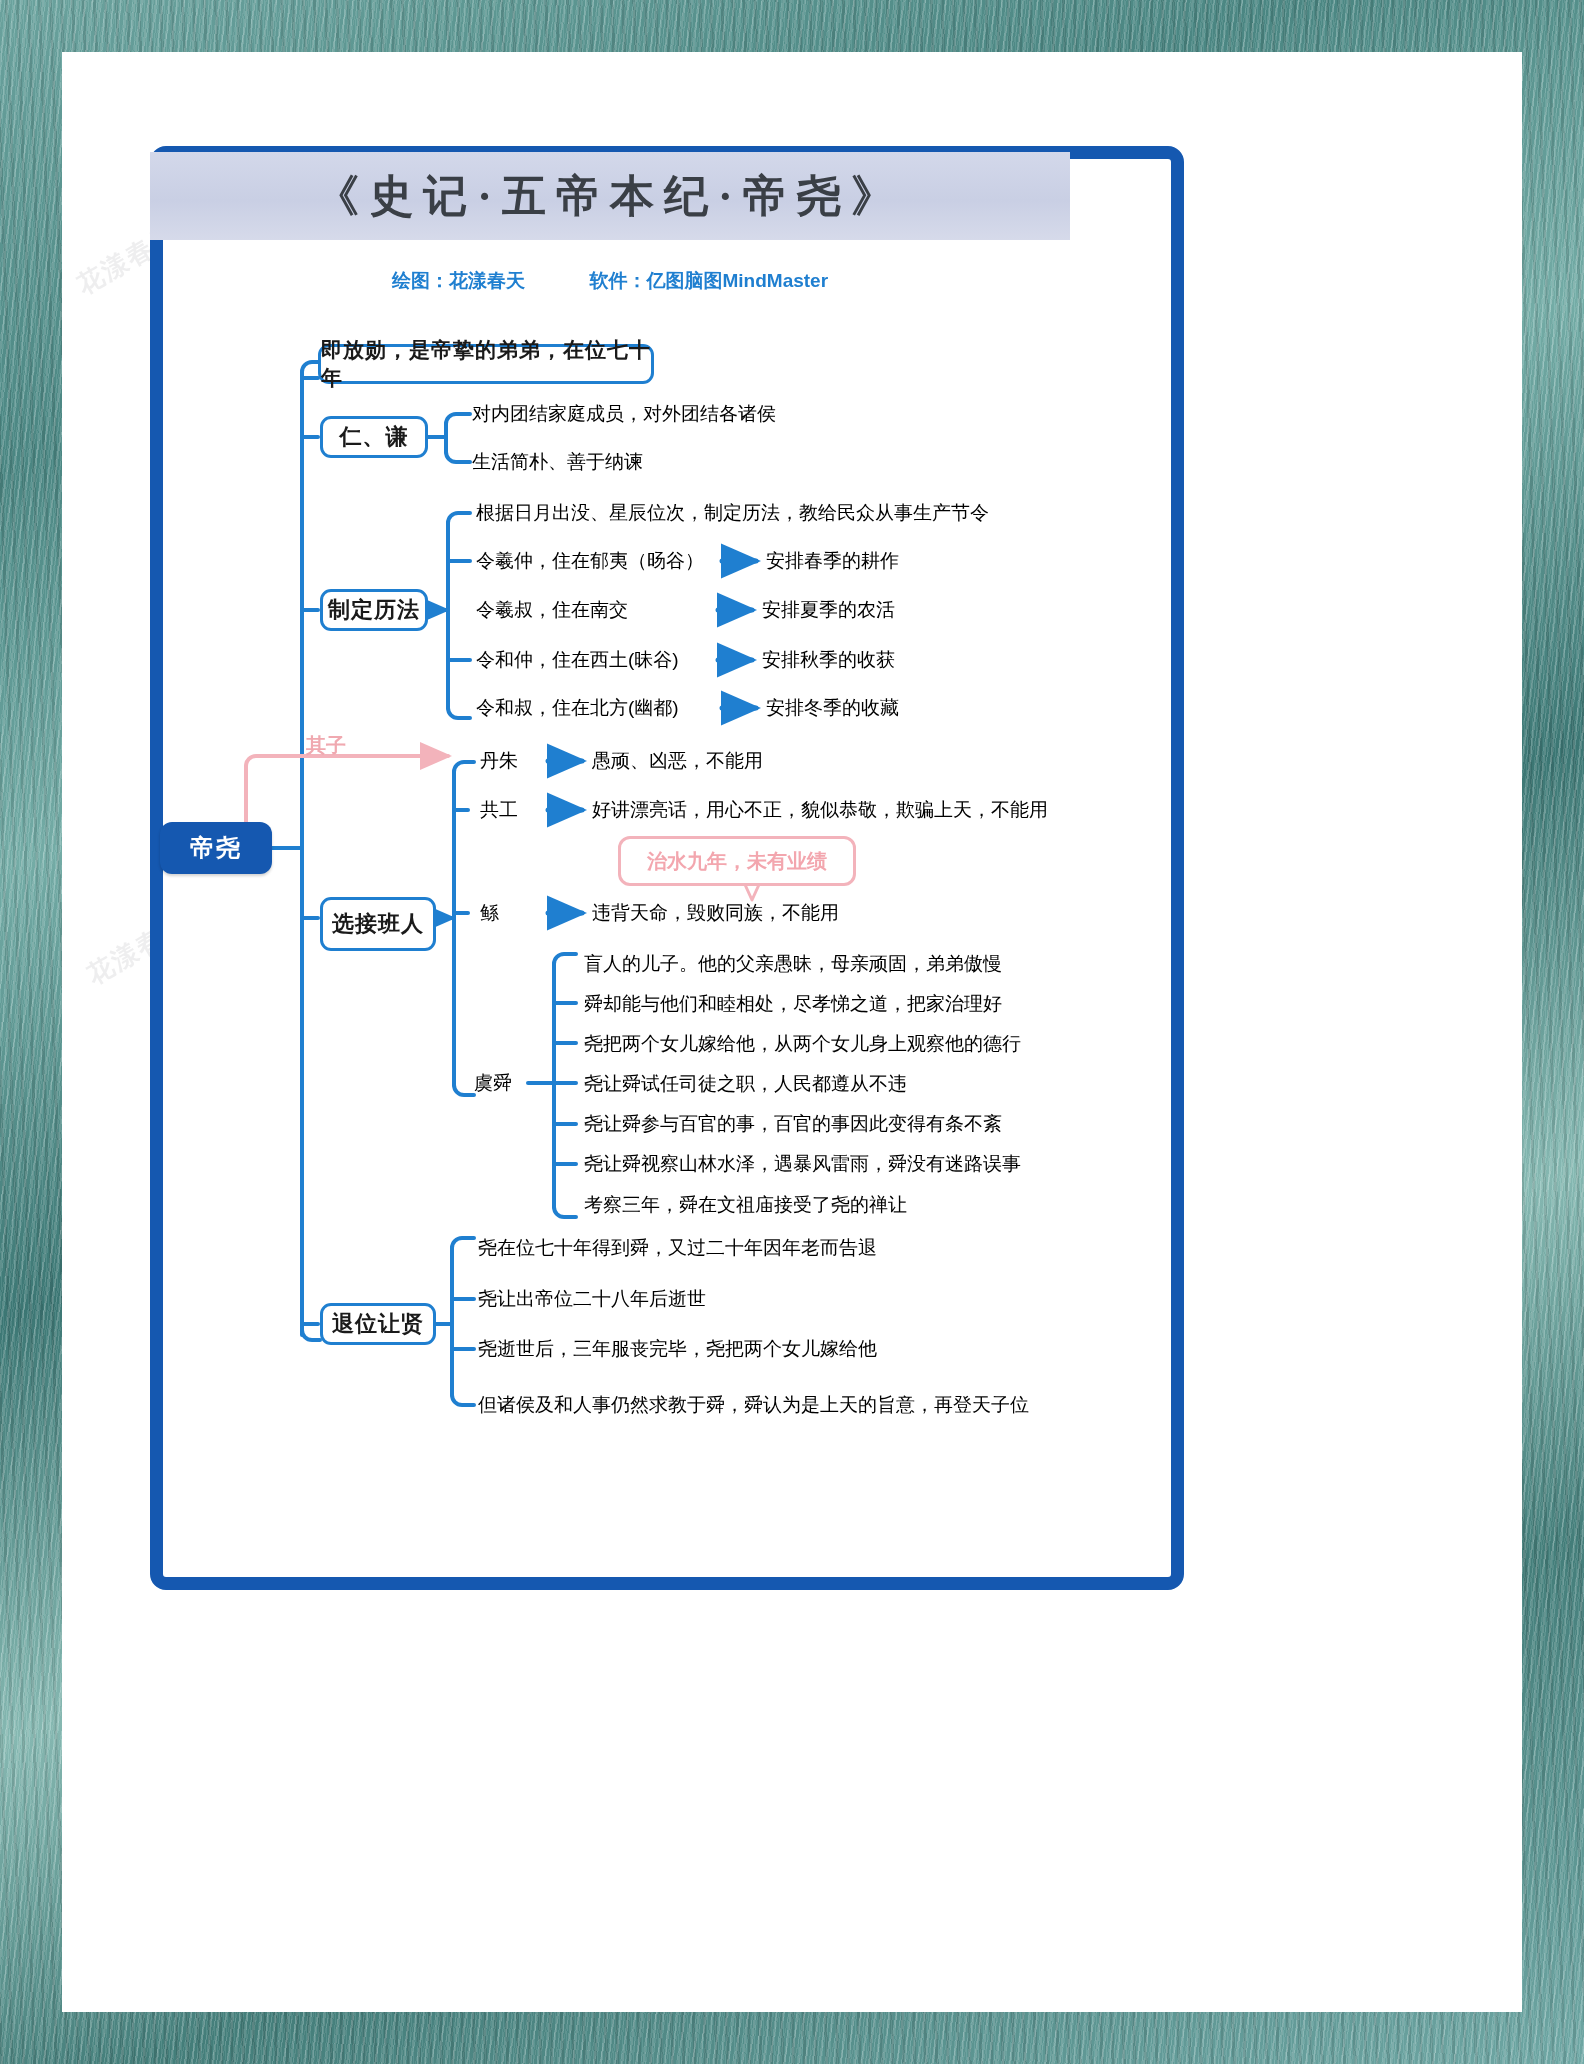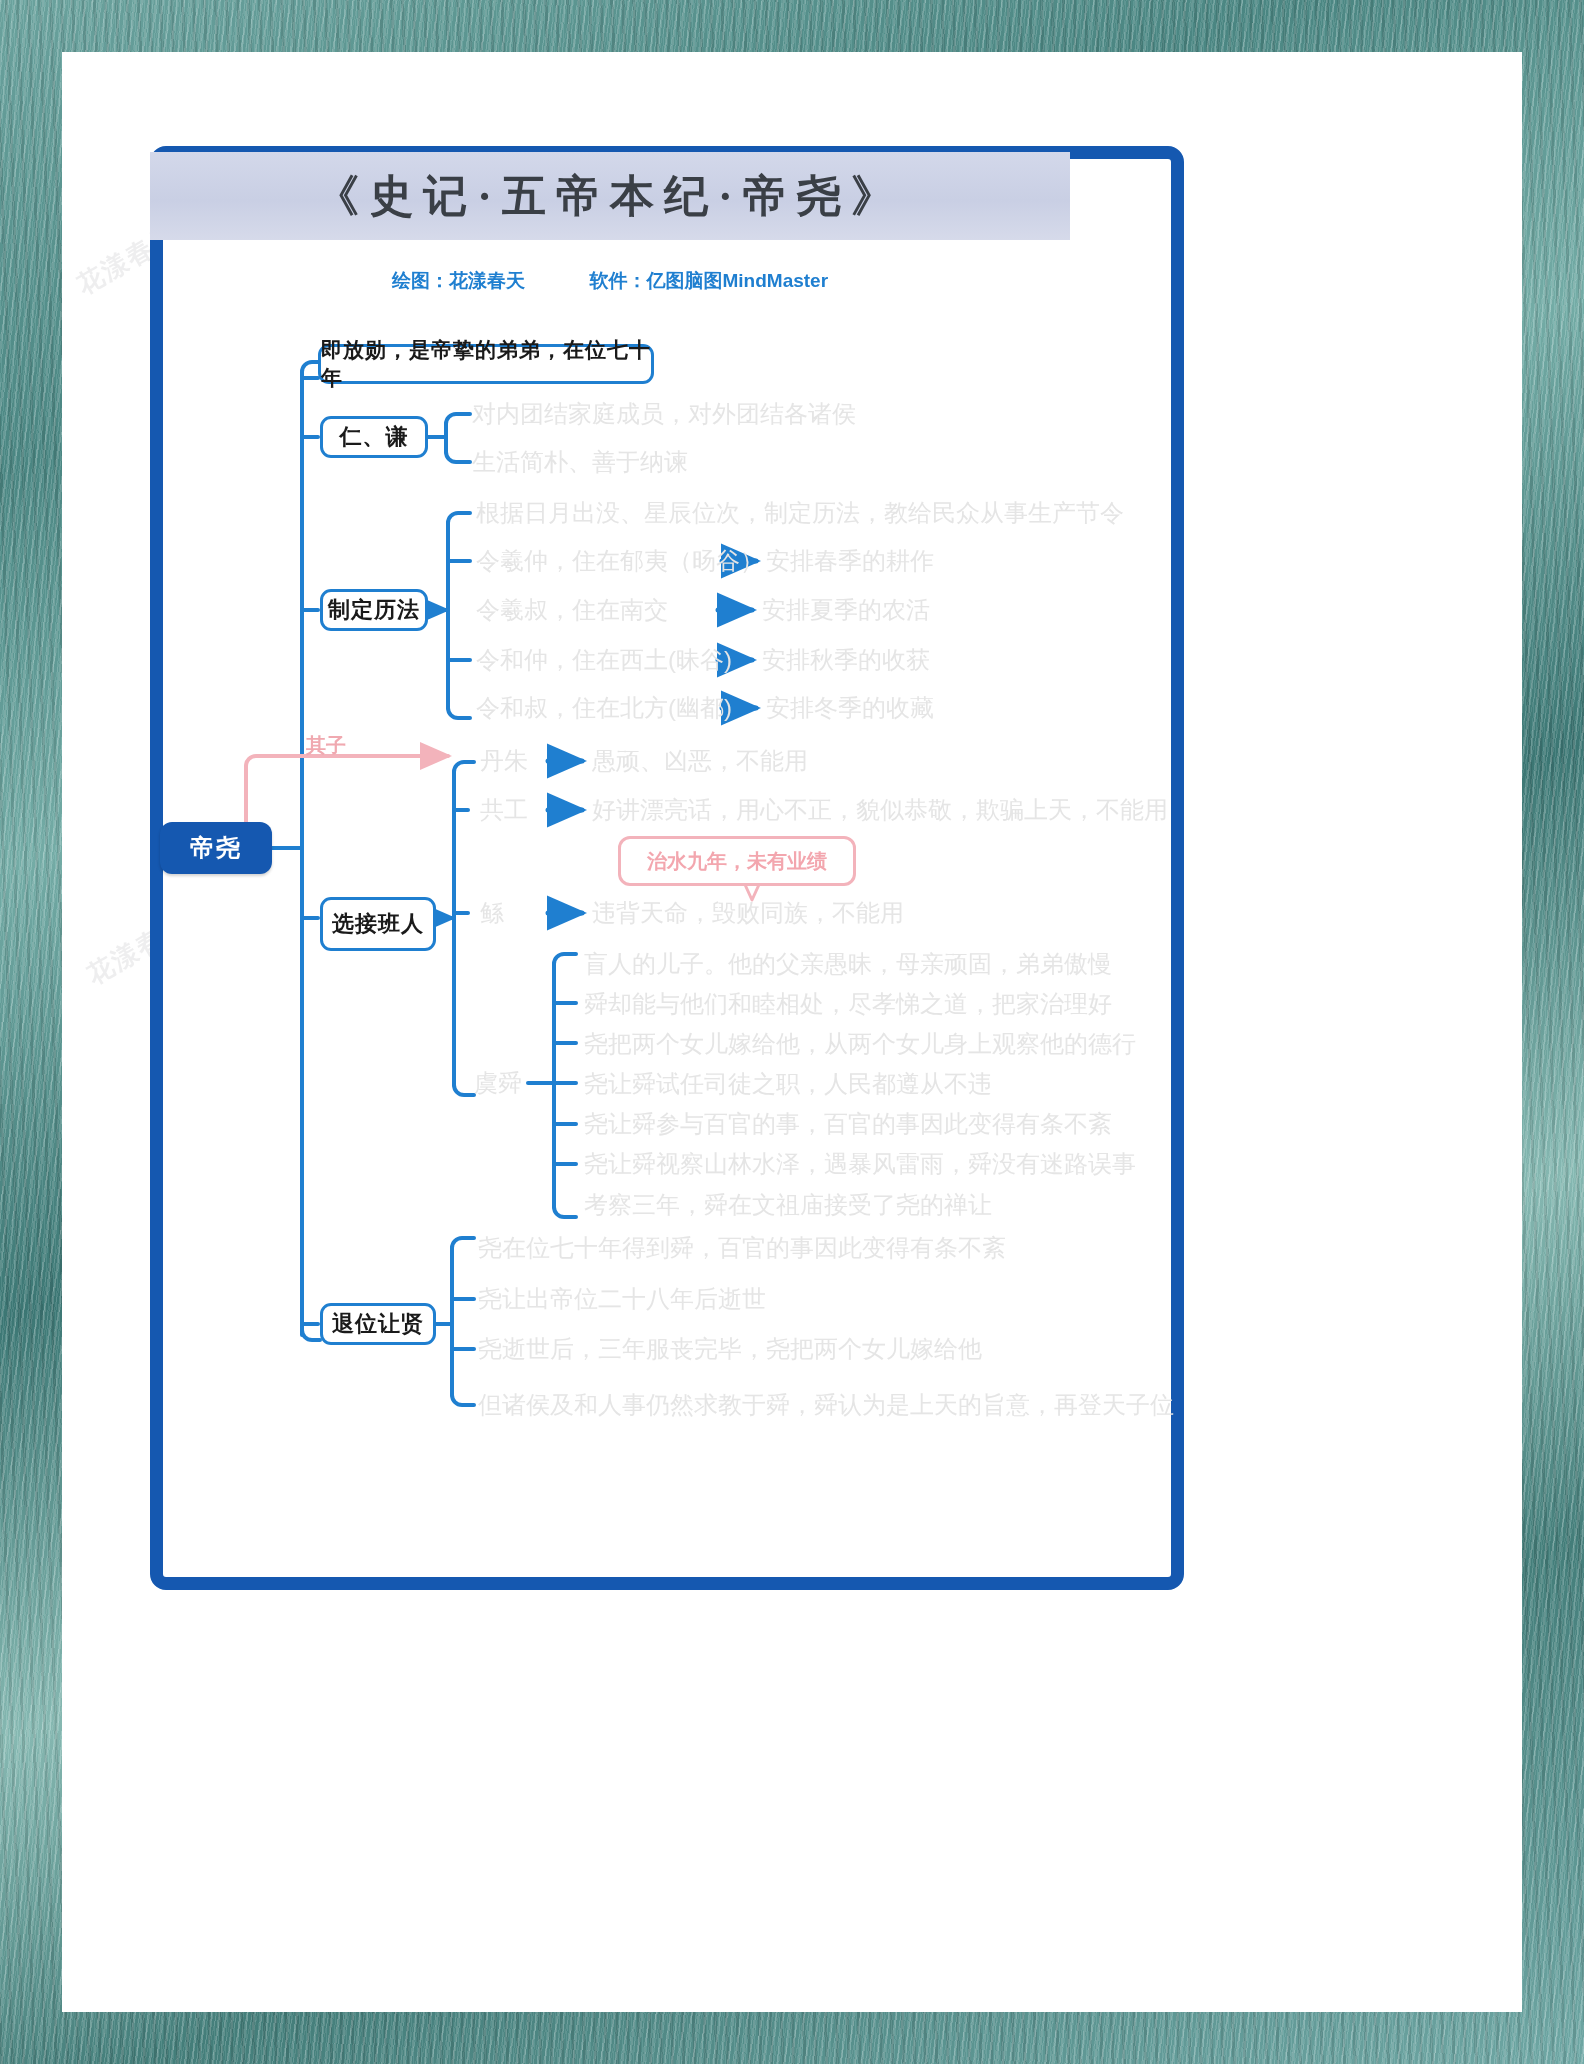--- a/index.html
+++ b/index.html
@@ -67,21 +67,21 @@
     box-shadow:0 2px 3px rgba(0,0,0,.18);
     letter-spacing:2px;
   }
   .cat{
     background:#ffffff;border:3px solid #1f7fd0;border-radius:11px;
     color:#1a1a1a;font-size:22px;font-weight:700;
     display:flex;align-items:center;justify-content:center;
     letter-spacing:1px;
   }
   .leaf{
-    color:#e5e5e5;font-size:24px;white-space:nowrap;
+    color:#000000;font-size:19px;white-space:nowrap;
     display:flex;align-items:center;
   }
   .pinklabel{
     color:#f0a9b0;font-size:20px;font-weight:700;white-space:nowrap;text-align:center;
   }
   .callout{
     position:absolute;
     border:3px solid #f3b3bb;border-radius:12px;background:#ffffff;
     color:#f3a6ae;font-size:20px;font-weight:700;white-space:nowrap;
     display:flex;align-items:center;justify-content:center;
@@ -254,16 +254,16 @@
 
 <div class="node leaf" style="left:584px;top:948px;height:32px;">盲人的儿子。他的父亲愚昧，母亲顽固，弟弟傲慢</div>
 <div class="node leaf" style="left:584px;top:988px;height:32px;">舜却能与他们和睦相处，尽孝悌之道，把家治理好</div>
 <div class="node leaf" style="left:584px;top:1028px;height:32px;">尧把两个女儿嫁给他，从两个女儿身上观察他的德行</div>
 <div class="node leaf" style="left:584px;top:1068px;height:32px;">尧让舜试任司徒之职，人民都遵从不违</div>
 <div class="node leaf" style="left:584px;top:1108px;height:32px;">尧让舜参与百官的事，百官的事因此变得有条不紊</div>
 <div class="node leaf" style="left:584px;top:1148px;height:32px;">尧让舜视察山林水泽，遇暴风雷雨，舜没有迷路误事</div>
 <div class="node leaf" style="left:584px;top:1189px;height:32px;">考察三年，舜在文祖庙接受了尧的禅让</div>
 
 <div class="node cat" style="left:320px;top:1303px;width:116px;height:42px;">退位让贤</div>
-<div class="node leaf" style="left:478px;top:1232px;height:32px;">尧在位七十年得到舜，百官的事因此变得有条不紊</div>
+<div class="node leaf" style="left:478px;top:1232px;height:32px;">尧在位七十年得到舜，又过二十年因年老而告退</div>
 <div class="node leaf" style="left:478px;top:1283px;height:32px;">尧让出帝位二十八年后逝世</div>
 <div class="node leaf" style="left:478px;top:1333px;height:32px;">尧逝世后，三年服丧完毕，尧把两个女儿嫁给他</div>
 <div class="node leaf" style="left:478px;top:1389px;height:32px;">但诸侯及和人事仍然求教于舜，舜认为是上天的旨意，再登天子位</div>
 
 </body></html>

